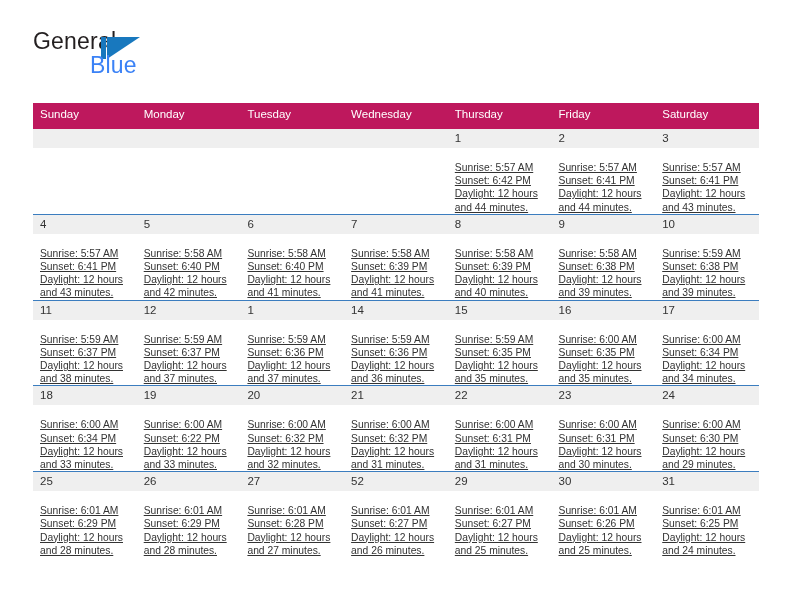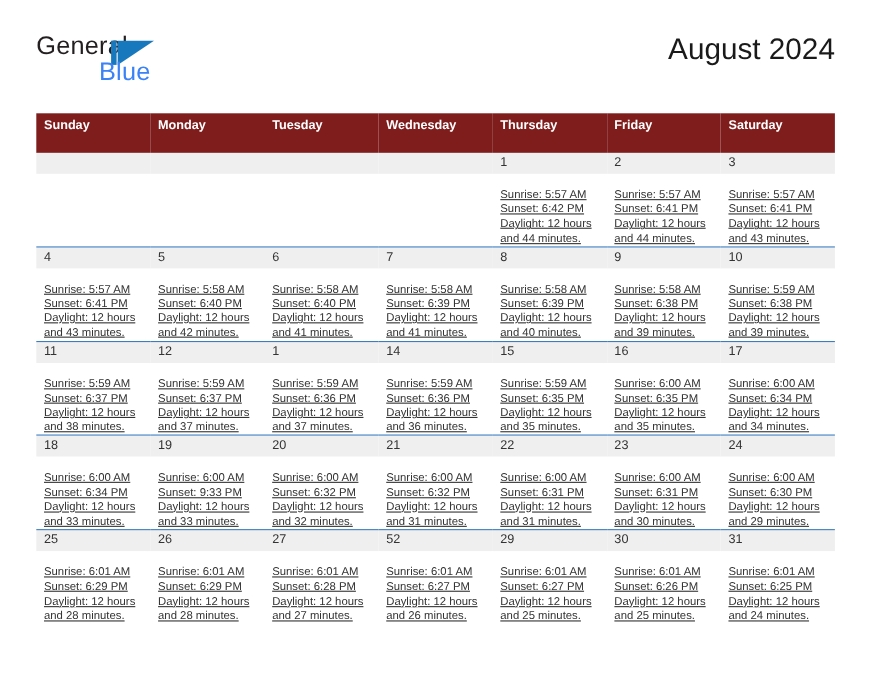--- a/index.html
+++ b/index.html
@@ -106,26 +106,26 @@
   .calendar {
     position: absolute;
     left: 33px;
     top: 103px;
     width: 726px;
     border-collapse: collapse;
     table-layout: fixed;
   }
 
   .calendar th {
-    background: #7f1d1d;
+    background: #be185d;
     color: #ffffff;
     font-size: 11.5px;
-    font-weight: bold;
+    font-weight: normal;
     text-align: left;
-    padding: 5px 0 19px 7px;
+    padding: 5px 0 9px 7px;
     height: 12px;
     border: none;
   }
 
   .calendar td {
     width: 103.71px;
     height: 83px;
     vertical-align: top;
     padding: 0;
     border: none;
@@ -171,21 +171,20 @@
     <div class="logo">
       <span class="logo-general">General</span>
       <span class="logo-mark">
         <span class="logo-bar"></span>
         <span class="logo-tri"></span>
       </span>
       <span class="logo-blue">Blue</span>
     </div>
 
     <div class="title-block">
-      <div class="cal-title">August 2024</div>
     </div>
 
   </div>
 
   <table class="calendar">
     <thead>
       <tr>
         <th>Sunday</th>
         <th>Monday</th>
         <th>Tuesday</th>
@@ -374,21 +373,21 @@
               <span>Sunrise: 6:00 AM</span>
               <span>Sunset: 6:34 PM</span>
               <span>Daylight: 12 hours</span>
               <span>and 33 minutes.</span>
             </span>
           </td>
           <td class="daycell">
             <span class="daynum">19</span>
             <span class="daytext">
               <span>Sunrise: 6:00 AM</span>
-              <span>Sunset: 9:33 PM</span>
+              <span>Sunset: 6:22 PM</span>
               <span>Daylight: 12 hours</span>
               <span>and 33 minutes.</span>
             </span>
           </td>
           <td class="daycell">
             <span class="daynum">20</span>
             <span class="daytext">
               <span>Sunrise: 6:00 AM</span>
               <span>Sunset: 6:32 PM</span>
               <span>Daylight: 12 hours</span>

